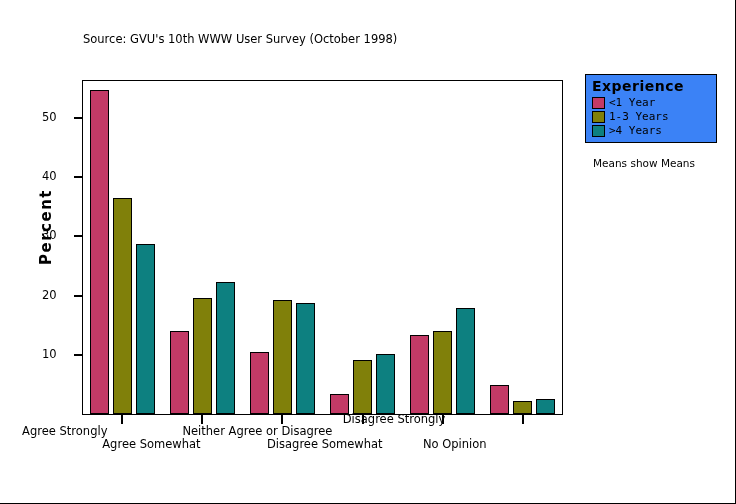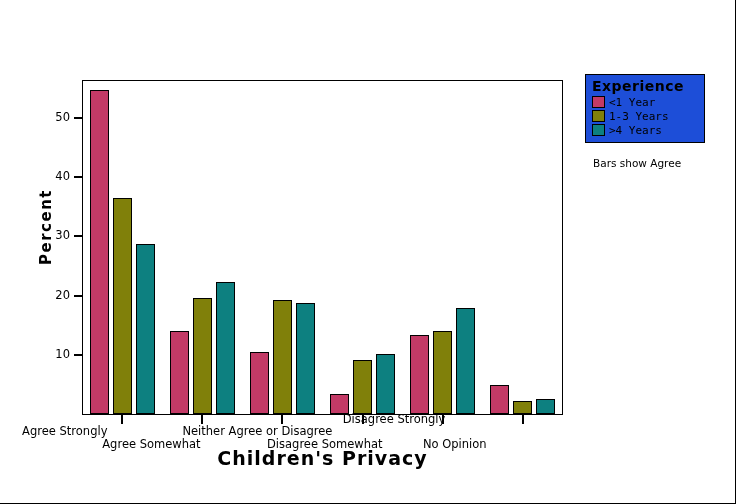--- a/index.html
+++ b/index.html
@@ -79,21 +79,21 @@
     top: -1px;
     width: 8px;
     height: 2px;
     background: #000000;
   }
   .y-tick .tick-label {
     position: absolute;
     left: 42px;
     top: -8px;
     width: 28px;
-    text-align: right;
+    text-align: left;
     font-family: "DejaVu Sans", sans-serif;
     font-size: 11.5px;
     color: #000000;
   }
 
   
   .x-tick-mark {
     position: absolute;
     top: 415px;
     width: 2px;
@@ -125,37 +125,37 @@
     position: absolute;
     border: 1px solid #000000;
     box-sizing: border-box;
   }
 
   
   #legend-box {
     position: absolute;
     left: 585px;
     top: 74px;
-    width: 120px;
+    width: 132px;
     height: 69px;
     border: 1px solid #000000;
-    background: #1d4ed8;
+    background: #3b82f6;
     box-sizing: border-box;
   }
   #legend-title {
     font-family: "DejaVu Sans", sans-serif;
     font-size: 14px;
     font-weight: bold;
     letter-spacing: 0.5px;
     color: #000000;
     margin: 3px 0 2px 6px;
   }
   .legend-row {
     display: flex;
-    align-items: flex-start;
+    align-items: center;
     margin: 0 0 1px 6px;
     height: 13px;
   }
   .legend-swatch {
     width: 13px;
     height: 12px;
     border: 1px solid #000000;
     box-sizing: border-box;
     margin-right: 4px;
     flex: 0 0 auto;
@@ -174,20 +174,21 @@
     font-size: 10.5px;
     color: #000000;
     white-space: nowrap;
   }
 </style>
 </head>
 <body>
 
 <div id="page">
 
+  <div class="source-line" id="source-text">Source: GVU's 10th WWW User Survey (October 1998)</div>
 
   <div id="plot-frame">
     <div id="plot-inner"></div>
   </div>
 
   <div id="y-axis-title">Percent</div>
 
   <div id="axis-ticks-y">
       <div class="y-tick" style="top: 354.8px;">
         <div class="tick-mark"></div>
@@ -218,41 +219,40 @@
       <div class="x-tick-mark" style="left: 281.417px;"></div>
       <div class="x-tick-label" style="top: 424px; left: 182.417px; width: 200px;">Neither Agree or Disagree</div>
       <div class="x-tick-mark" style="left: 361.583px;"></div>
       <div class="x-tick-label" style="top: 437px; left: 267px; width: 200px;">Disagree Somewhat</div>
       <div class="x-tick-mark" style="left: 441.75px;"></div>
       <div class="x-tick-label" style="top: 412px; left: 342.75px; width: 200px;">Disagree Strongly</div>
       <div class="x-tick-mark" style="left: 521.917px;"></div>
       <div class="x-tick-label" style="top: 437px; left: 422.917px; width: 200px;">No Opinion</div>
     </div>
 
-  <div id="x-axis-title">Children's Privacy</div>
 
   <div id="legend-box">
     <div id="legend-title">Experience</div>
     <div id="legend-entries">
         <div class="legend-row">
           <div class="legend-swatch" style="background: rgb(195, 58, 102);"></div>
           <div class="legend-label">&lt;1 Year</div>
         </div>
         <div class="legend-row">
           <div class="legend-swatch" style="background: rgb(128, 128, 10);"></div>
           <div class="legend-label">1-3 Years</div>
         </div>
         <div class="legend-row">
           <div class="legend-swatch" style="background: rgb(13, 128, 128);"></div>
           <div class="legend-label">&gt;4 Years</div>
         </div>
       </div>
   </div>
 
-  <div id="bars-show-means">Bars show Agree</div>
+  <div id="bars-show-means">Means show Means</div>
 
 <div class="bar" title="&lt;1 Year — Agree Strongly: 54.7%" style="left: 89.5833px; width: 19px; height: 323.824px; top: 90.176px; background: rgb(195, 58, 102);"></div>
     <div class="bar" title="1-3 Years — Agree Strongly: 36.5%" style="left: 112.583px; width: 19px; height: 216.08px; top: 197.92px; background: rgb(128, 128, 10);"></div>
     <div class="bar" title="&gt;4 Years — Agree Strongly: 28.8%" style="left: 135.583px; width: 19px; height: 170.496px; top: 243.504px; background: rgb(13, 128, 128);"></div>
     <div class="bar" title="&lt;1 Year — Agree Somewhat: 14%" style="left: 169.75px; width: 19px; height: 82.88px; top: 331.12px; background: rgb(195, 58, 102);"></div>
     <div class="bar" title="1-3 Years — Agree Somewhat: 19.6%" style="left: 192.75px; width: 19px; height: 116.032px; top: 297.968px; background: rgb(128, 128, 10);"></div>
     <div class="bar" title="&gt;4 Years — Agree Somewhat: 22.3%" style="left: 215.75px; width: 19px; height: 132.016px; top: 281.984px; background: rgb(13, 128, 128);"></div>
     <div class="bar" title="&lt;1 Year — Neither Agree or Disagree: 10.5%" style="left: 249.917px; width: 19px; height: 62.16px; top: 351.84px; background: rgb(195, 58, 102);"></div>
     <div class="bar" title="1-3 Years — Neither Agree or Disagree: 19.2%" style="left: 272.917px; width: 19px; height: 113.664px; top: 300.336px; background: rgb(128, 128, 10);"></div>
     <div class="bar" title="&gt;4 Years — Neither Agree or Disagree: 18.7%" style="left: 295.917px; width: 19px; height: 110.704px; top: 303.296px; background: rgb(13, 128, 128);"></div>

